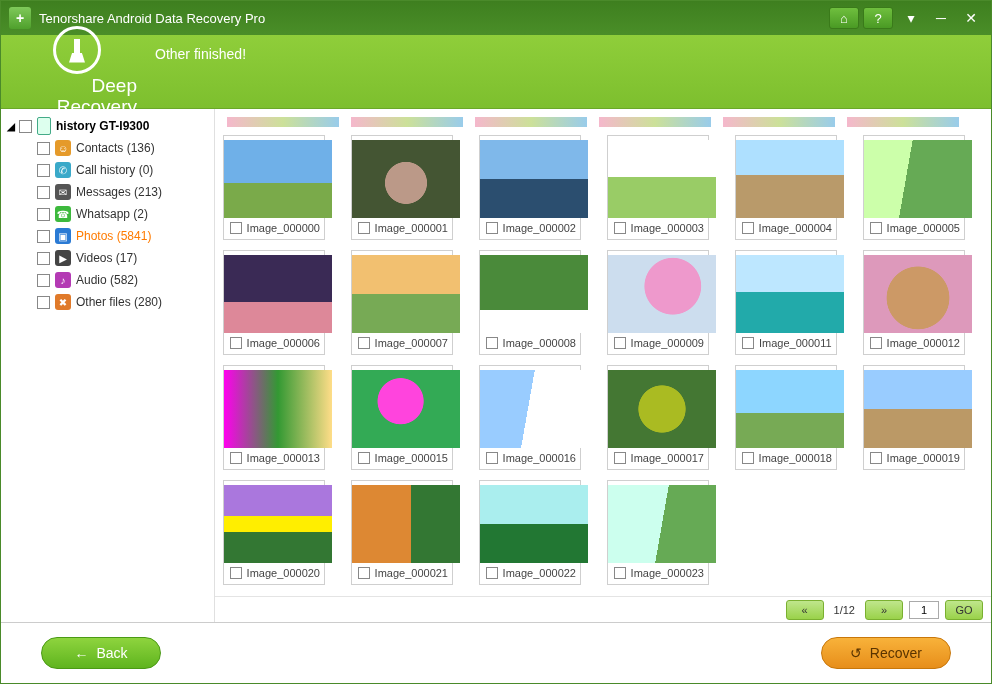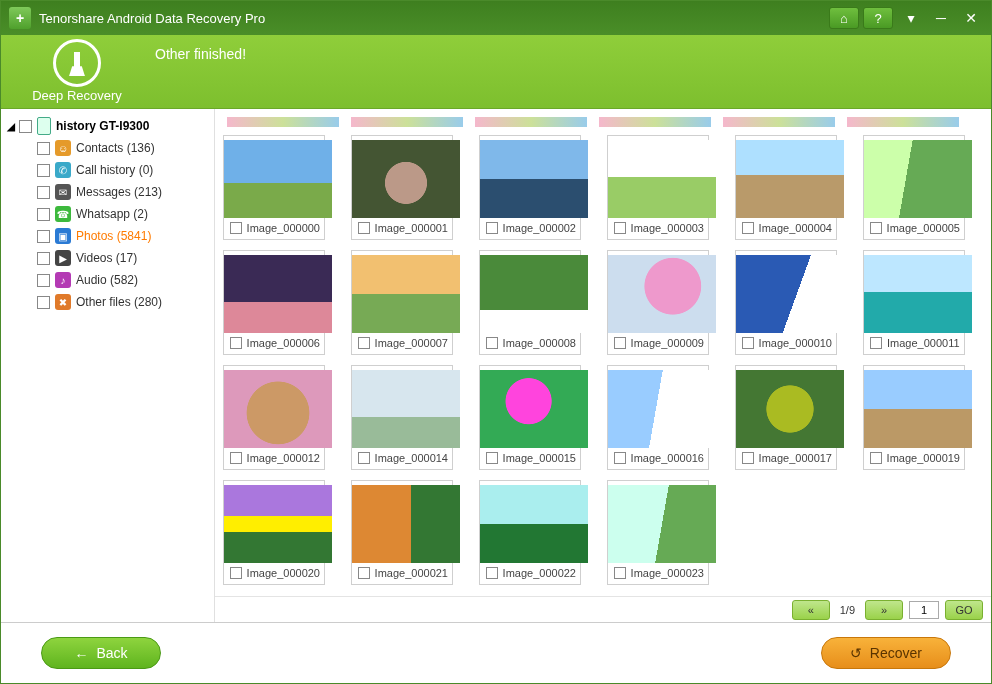--- a/index.html
+++ b/index.html
@@ -71,23 +71,23 @@
 .banner {
   height: 74px;
   background: linear-gradient(#8fce3a, #7dbf2e);
   display: flex;
   align-items: center;
   padding: 0 16px;
   border-bottom: 1px solid #6aa828;
 }
 .deep-recovery {
   width: 120px;
-  text-align: center;
+  text-align: right;
   color: #fff;
-  font-size: 13px;
+  font-size: 19px;
   line-height: 1.1;
 }
 .dr-circle {
   width: 48px; height: 48px;
   border: 3px solid #fff;
   border-radius: 50%;
   margin: 0 auto 2px;
   position: relative;
 }
 .dr-circle::before{
@@ -433,45 +433,38 @@
               </div>
             </div>
             <div class="card">
               <div class="thumb t9"></div>
               <div class="card-foot">
                 <span class="cb"></span>
                 <span>Image_000009</span>
               </div>
             </div>
             <div class="card">
-              <div class="thumb t10"></div>
-              <div class="card-foot">
-                <span class="cb"></span>
-                <span>Image_000010</span>
-              </div>
-            </div>
-            <div class="card">
               <div class="thumb t11"></div>
               <div class="card-foot">
                 <span class="cb"></span>
                 <span>Image_000011</span>
               </div>
             </div>
             <div class="card">
               <div class="thumb t12"></div>
               <div class="card-foot">
                 <span class="cb"></span>
                 <span>Image_000012</span>
               </div>
             </div>
             <div class="card">
-              <div class="thumb t14"></div>
-              <div class="card-foot">
-                <span class="cb"></span>
-                <span>Image_000014</span>
+              <div class="thumb t13"></div>
+              <div class="card-foot">
+                <span class="cb"></span>
+                <span>Image_000013</span>
               </div>
             </div>
             <div class="card">
               <div class="thumb t15"></div>
               <div class="card-foot">
                 <span class="cb"></span>
                 <span>Image_000015</span>
               </div>
             </div>
             <div class="card">
@@ -479,20 +472,27 @@
               <div class="card-foot">
                 <span class="cb"></span>
                 <span>Image_000016</span>
               </div>
             </div>
             <div class="card">
               <div class="thumb t17"></div>
               <div class="card-foot">
                 <span class="cb"></span>
                 <span>Image_000017</span>
+              </div>
+            </div>
+            <div class="card">
+              <div class="thumb t18"></div>
+              <div class="card-foot">
+                <span class="cb"></span>
+                <span>Image_000018</span>
               </div>
             </div>
             <div class="card">
               <div class="thumb t19"></div>
               <div class="card-foot">
                 <span class="cb"></span>
                 <span>Image_000019</span>
               </div>
             </div>
             <div class="card">
@@ -522,21 +522,21 @@
                 <span class="cb"></span>
                 <span>Image_000023</span>
               </div>
             </div>
           </div>
       </div>
       <div class="pager">
         <div class="pg-btn">
           <span>«</span>
         </div>
-        <div class="pg-label">1/9</div>
+        <div class="pg-label">1/12</div>
         <div class="pg-btn">
           <span>»</span>
         </div>
         <input class="pg-input" value="1" style="">
         <div class="pg-btn">
           <span>GO</span>
         </div>
       </div>
     </div>
   </div>

